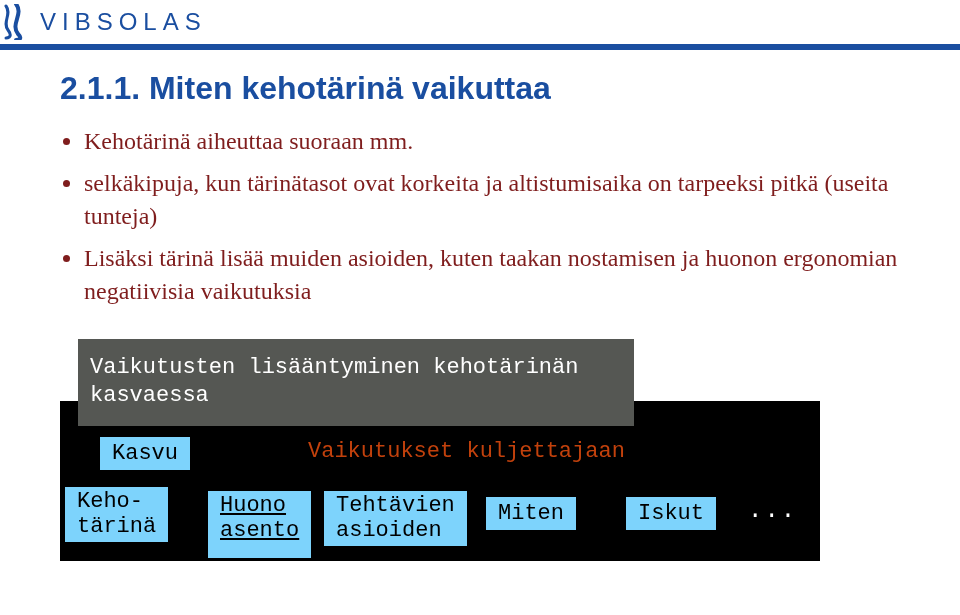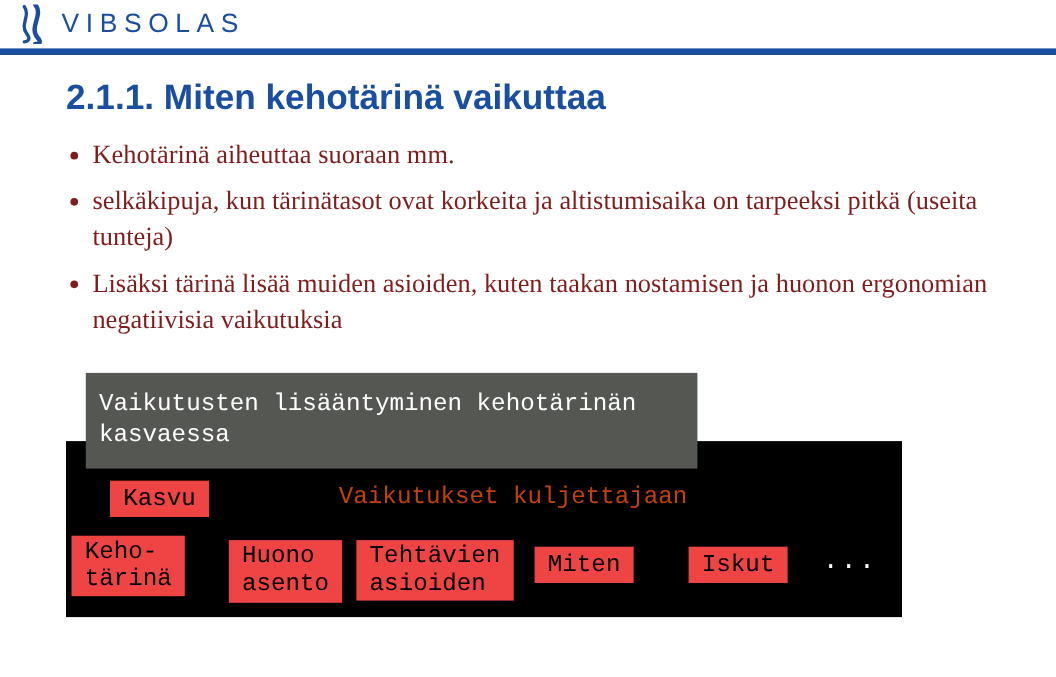--- a/index.html
+++ b/index.html
@@ -10,21 +10,21 @@
     font-family: "Times New Roman", Times, serif;
     position: relative;
     overflow: hidden;
   }
   .header-bar {
     width: 100%;
     height: 50px;
     background: #fff;
     display: flex;
     align-items: center;
-    padding-left: 18px;
+    padding-left: 2px;
     border-bottom: 6px solid #1a4ea0;
   }
   .logo {
     display: flex;
     align-items: center;
     gap: 10px;
   }
   .logo-mark {
     width: 28px;
     height: 36px;
@@ -80,38 +80,38 @@
     background: #555753;
     color: #fff;
     padding: 6px 12px;
     font-size: 22px;
     line-height: 1.3;
     display: flex;
     align-items: center;
   }
   .pill-white {
     position: absolute;
-    background: #ef4444;
+    background: #7dd3fc;
     color: #000;
     font-size: 22px;
     padding: 4px 12px;
     white-space: nowrap;
   }
   .kasvu { left: 40px; top: 98px; }
   .driver-label {
     position: absolute;
     left: 248px;
     top: 100px;
     color: #c2410c;
     font-size: 22px;
     white-space: nowrap;
   }
   .row2 { top: 152px; }
   .kehot { left: 5px; top: 148px; line-height: 1.15; padding-top:2px; padding-bottom:2px; }
-  .asento { left: 148px; line-height: 1.15; padding-top:2px; padding-bottom:4px;}
+  .asento { left: 148px; line-height: 1.15; padding-top:2px; padding-bottom:14px;text-decoration:underline;}
   .tehtav { left: 264px; line-height: 1.15; padding-top:2px; padding-bottom:2px;}
   .hypyt { left: 426px; top: 158px; }
   .iskut { left: 556px; top: 158px; margin-left: 10px; }
   .dots {
     position: absolute;
     left: 688px;
     top: 158px;
     color: #fff;
     font-size: 24px;
     letter-spacing: 2px;

